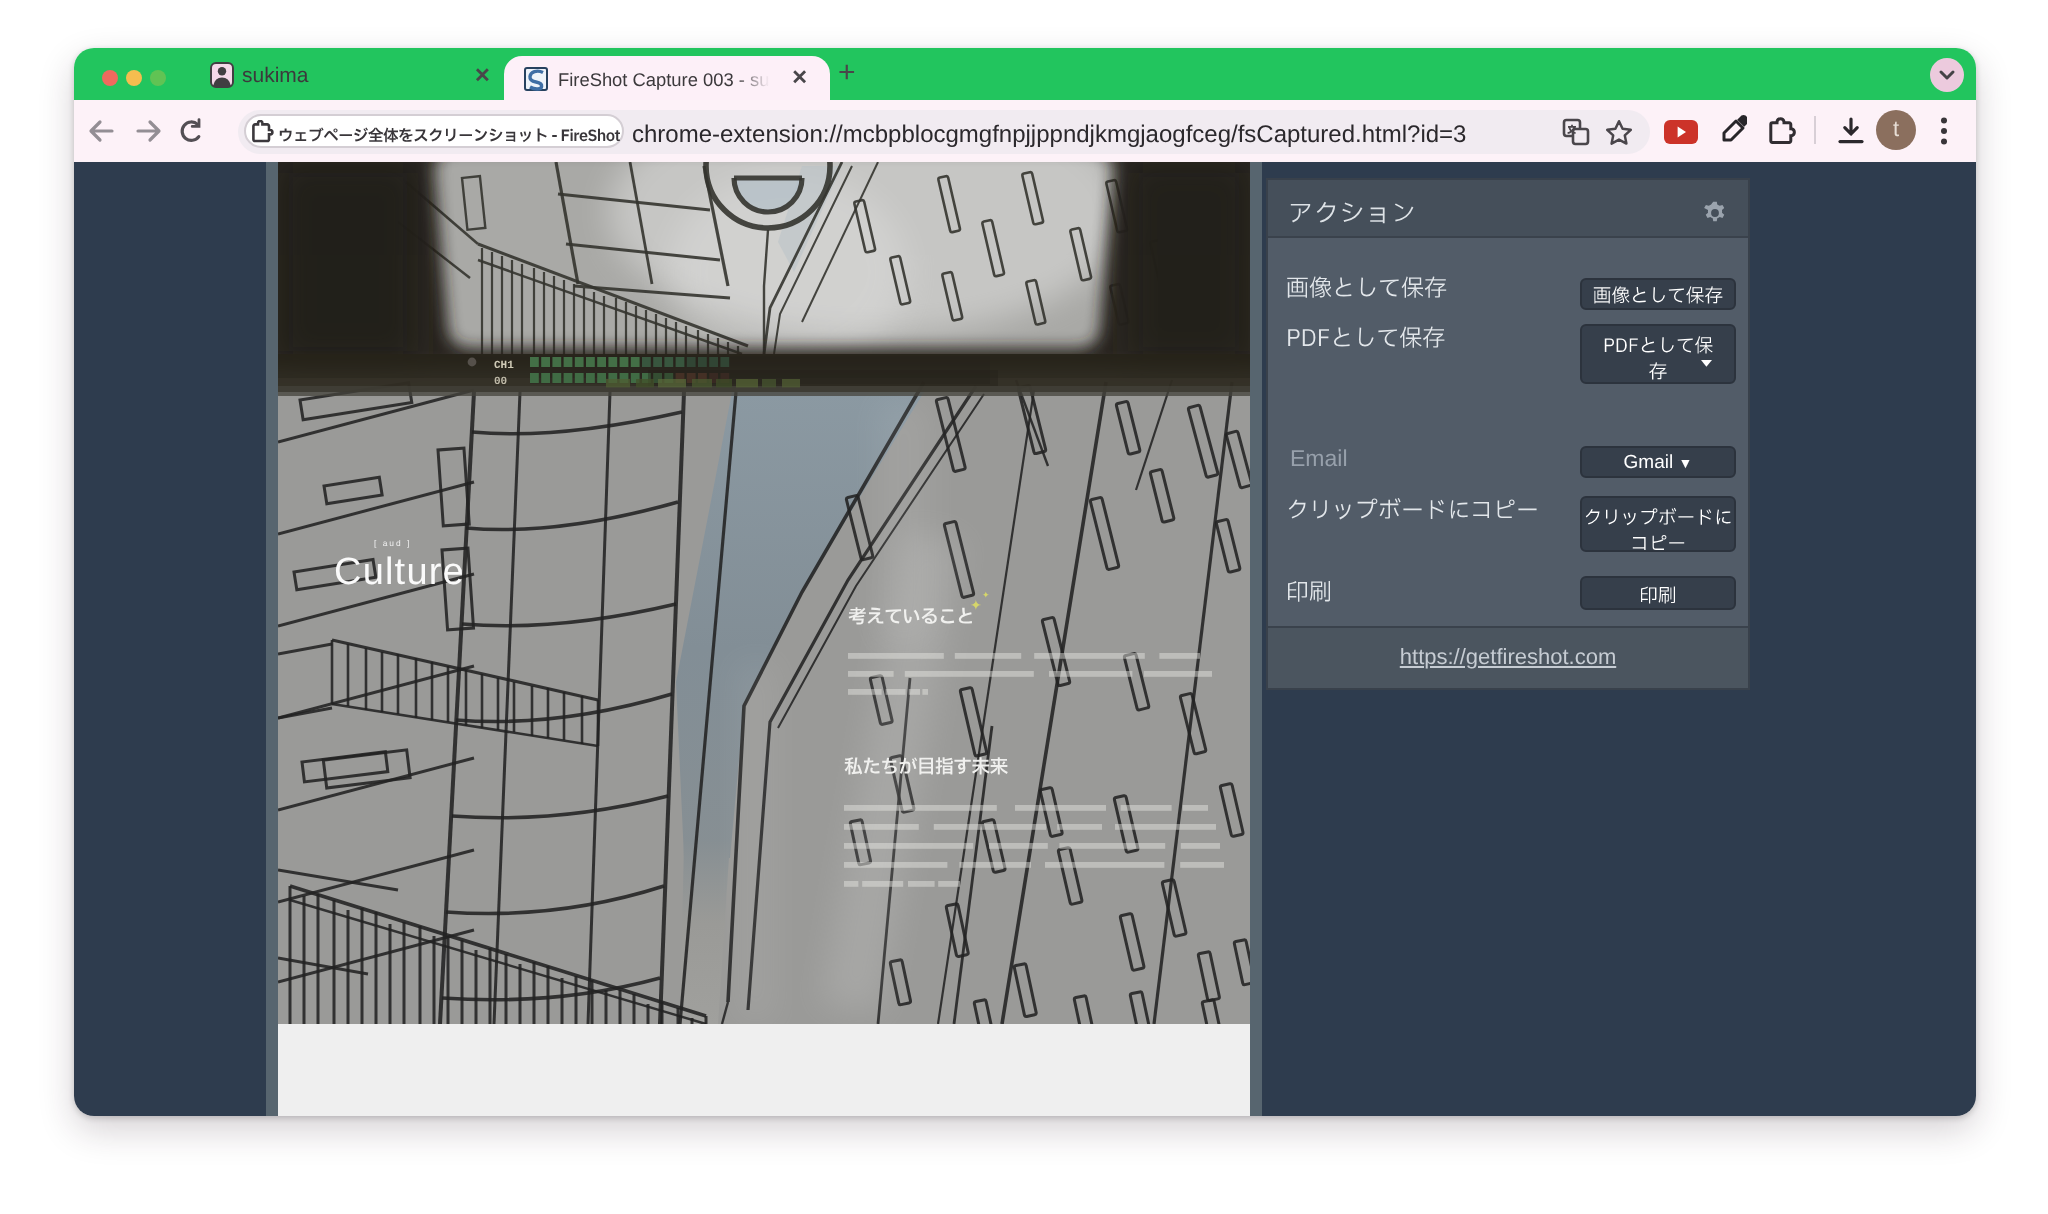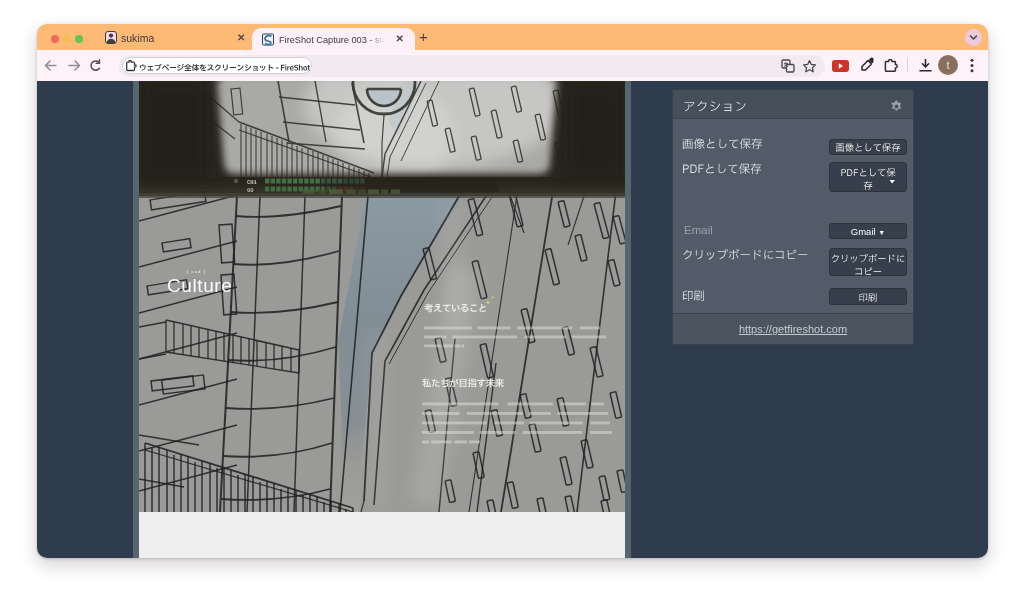--- a/index.html
+++ b/index.html
@@ -1,31 +1,31 @@
 <!DOCTYPE html>
 <html><head>
 <meta charset="utf-8">
 <style>
   * { margin:0; padding:0; box-sizing:border-box; }
   html,body { width:1024px; height:607px; background:#fff; font-family:"Liberation Sans", sans-serif; overflow:hidden; }
   #win { position:absolute; left:37px; top:24px; width:951px; height:534px; border-radius:10px; overflow:hidden; box-shadow:0 7px 18px rgba(45,25,40,.20), 0 1px 3px rgba(0,0,0,.18); }
-  #tabbar { position:absolute; left:0; top:0; width:100%; height:26px; background:#fdba74;padding-left:32px; }
+  #tabbar { position:absolute; left:0; top:0; width:100%; height:26px; background:#22c55e;padding-left:32px; }
   .tl { position:absolute; top:10.5px; width:8px; height:8px; border-radius:50%; }
   .tabtxt { position:absolute; font-size:10.5px; color:#3c393c; white-space:nowrap; }
   #activetab { position:absolute; left:215px; top:3.5px; width:163px; height:23px; background:#fdf0f8; border-radius:9px 9px 0 0; overflow:hidden; }
   .closex { position:absolute; color:#49464a; font-size:10px; font-weight:bold; }
   #toolbar { position:absolute; left:0; top:26px; width:100%; height:31px; background:#fdf2f8; }
   #omni { position:absolute; left:82px; top:5px; width:706px; height:21.5px; border-radius:11px; background:#f1ebf1; }
   #chip { position:absolute; left:2.5px; top:2.2px; width:190px; height:17px; border-radius:9px; background:#fff; border:1px solid #d4ced4; }
   #url { position:absolute; left:197px; top:4.5px; font-size:12px; color:#2b282c; }
   #content { position:absolute; left:0; top:57px; width:100%; height:477px; background:#2e3c4e; }
   #stripL { position:absolute; left:96px; top:0; width:6px; height:477px; background:#57656f; }
   #stripR { position:absolute; left:588px; top:0; width:6px; height:477px; background:#57656f; }
   #shot { position:absolute; left:102px; top:0; width:486px; height:602px; }
-  #panel { position:absolute; left:635px; top:8px; width:242px; height:256px; background:#525c68; border:1px solid #39414b; }
+  #panel { position:absolute; left:596px; top:8px; width:242px; height:256px; background:#525c68; border:1px solid #39414b; }
   #phead { position:absolute; left:0; top:0; width:100%; height:29px; background:#454f5a; border-bottom:1px solid #3a424c; }
   #pfoot { position:absolute; left:0; bottom:0; width:100%; height:31px; background:#4b555f; border-top:1px solid #3a424c; text-align:center; }
   #pfoot a { color:#c6ccd3; font-size:11px; line-height:30px; }
   .pbtn { position:absolute; left:156px; width:78px; background:#363f4b; border:1px solid #2c333d; border-radius:3px; }
   .gear { position:absolute; right:10px; top:10px; width:13px; height:13px; }
 </style>
 </head>
 <body>
 <div id="win">
   <div id="tabbar">
@@ -67,20 +67,21 @@
     </svg>
     <div id="omni">
       <div id="chip">
         <svg style="position:absolute;left:2.5px;top:2px" width="12" height="12" viewBox="0 0 12 12">
           <path d="M4 2.2 V1.6 A1.1 1.1 0 0 1 6.2 1.6 V2.2 H8.6 A0.9 0.9 0 0 1 9.5 3.1 V5 H10.1 A1.1 1.1 0 0 1 10.1 7.2 H9.5 V9.6 A0.9 0.9 0 0 1 8.6 10.5 H2.6 A0.9 0.9 0 0 1 1.7 9.6 V3.1 A0.9 0.9 0 0 1 2.6 2.2 Z" fill="none" stroke="#3c393d" stroke-width="1.3"></path>
         </svg>
         <svg width="200" height="17" viewBox="0 0 200 17" xmlns="http://www.w3.org/2000/svg" style="position:absolute;left:0;top:0">
             <path d="M20.3 7.4H22.8Q22.8 9.0 22.4 10.0Q22.0 11.1 21.1 11.8Q20.3 12.5 18.9 12.8L18.5 11.9Q19.6 11.7 20.3 11.2Q21.0 10.7 21.4 10.0Q21.8 9.3 21.8 8.3H17.9V9.9H16.9V7.4H19.3V6.2H20.3Z M30.1 12.5H24.7V11.6H26.9V8.9H24.9V8.1H29.8V8.9H27.8V11.6H30.1Z M38.1 5.7Q38.5 6.4 38.8 7.0L38.2 7.3Q37.8 6.4 37.5 6.0ZM37.2 6.1Q37.6 6.8 37.9 7.4L37.4 7.6Q37.3 9.7 36.3 11.0Q35.3 12.3 33.3 12.8L32.9 11.9Q34.1 11.6 34.8 11.0Q35.6 10.5 36.0 9.7Q36.4 8.9 36.4 7.8H31.8V6.9H37.0Q36.8 6.6 36.6 6.3Z M43.7 7.2Q43.7 6.8 44.0 6.5Q44.3 6.2 44.8 6.2Q45.2 6.2 45.5 6.5Q45.8 6.8 45.8 7.2Q45.8 7.7 45.5 7.9Q45.2 8.2 44.8 8.2Q44.3 8.2 44.0 7.9Q43.7 7.7 43.7 7.2ZM45.2 7.3V7.2Q45.2 7.0 45.1 6.8Q45.0 6.7 44.8 6.7Q44.5 6.7 44.4 6.8Q44.3 7.0 44.3 7.2V7.3Q44.3 7.5 44.4 7.6Q44.5 7.7 44.8 7.7Q45.0 7.7 45.1 7.6Q45.2 7.5 45.2 7.3ZM42.0 8.7Q41.9 8.5 41.7 8.5Q41.6 8.5 41.4 8.7L39.6 11.0L39.0 10.2L40.7 8.0Q41.0 7.7 41.2 7.6Q41.4 7.4 41.7 7.4Q42.2 7.4 42.6 7.9L46.0 11.5L45.4 12.4Z M53.0 10.0H46.8V9.1H53.0Z M60.4 7.3Q60.0 6.6 59.6 6.1L60.2 5.8Q60.6 6.4 61.0 7.0ZM59.5 7.8Q59.1 7.0 58.7 6.5L59.3 6.2Q59.8 7.0 60.1 7.5ZM57.1 8.2Q56.0 7.6 54.8 7.2L55.1 6.4Q56.3 6.7 57.5 7.3ZM54.5 11.8Q55.9 11.6 56.8 11.2Q57.8 10.7 58.5 9.9Q59.2 9.1 59.7 7.8L60.6 8.4Q60.0 9.7 59.2 10.6Q58.5 11.5 57.4 12.0Q56.3 12.6 54.8 12.8ZM56.5 10.1Q55.9 9.9 55.3 9.6Q54.7 9.4 54.1 9.2L54.5 8.3Q55.0 8.5 55.7 8.8Q56.3 9.0 56.8 9.3Z M67.3 9.2H65.3V10.2H67.7V11.0H65.3V12.1H68.2V12.9H61.6V12.1H64.4V11.0H62.1V10.2H64.4V9.2H62.5V8.8Q62.2 9.0 61.6 9.3L61.1 8.4Q62.5 7.8 63.2 7.2Q63.9 6.7 64.3 5.9H65.4Q65.7 6.6 66.5 7.2Q67.2 7.8 68.7 8.4L68.2 9.3Q67.8 9.0 67.3 8.8ZM64.8 6.3Q64.7 6.9 64.2 7.5Q63.8 8.0 63.0 8.5H66.8Q65.9 8.0 65.5 7.5Q65.0 6.9 64.9 6.3Z M71.1 6.1Q70.9 7.1 70.4 8.0V13.1H69.6V9.4Q69.3 9.8 69.1 10.0L68.7 9.2Q69.3 8.6 69.7 7.8Q70.1 7.0 70.3 5.8ZM73.9 8.1Q74.3 9.4 76.1 11.0L75.6 11.7Q74.9 11.1 74.6 10.7Q74.2 10.3 74.0 9.9Q73.8 9.4 73.7 8.9H73.7V11.1H74.9V11.9H73.7V13.1H72.9V11.9H71.7V11.1H72.9V8.9H72.8Q72.7 9.5 72.5 9.9Q72.3 10.3 72.0 10.7Q71.6 11.2 71.0 11.7L70.5 11.0Q71.4 10.2 72.0 9.5Q72.5 8.7 72.7 8.1H70.8V7.3H72.9V6.0H73.7V7.3H76.0V8.1Z M82.7 11.9 82.8 12.8Q81.6 12.9 80.5 12.9Q79.4 12.9 78.8 12.6Q78.2 12.3 78.2 11.6Q78.2 11.0 78.7 10.5Q79.2 10.0 80.4 9.6Q80.3 9.4 80.1 9.2Q80.0 9.1 79.6 9.1Q79.3 9.1 78.9 9.3Q78.4 9.5 78.1 9.8Q78.0 10.0 77.8 10.2Q77.6 10.4 77.3 10.9L76.6 10.4Q77.1 9.7 77.5 9.1Q77.8 8.4 78.1 7.8Q77.4 7.8 76.7 7.7L76.7 6.9Q77.6 7.0 78.4 7.0Q78.6 6.6 78.8 6.0L79.7 6.2Q79.5 6.7 79.4 7.0Q80.9 7.0 82.3 6.8L82.3 7.6Q80.7 7.8 79.1 7.8Q78.8 8.6 78.4 9.2L78.4 9.2Q78.8 8.8 79.2 8.6Q79.6 8.4 80.0 8.4Q80.5 8.4 80.8 8.6Q81.1 8.9 81.2 9.4Q82.1 9.2 83.1 9.0L83.3 9.8Q82.2 10.0 81.3 10.2Q81.3 11.0 81.3 11.5L80.4 11.6Q80.4 11.2 80.4 10.5Q79.7 10.7 79.4 11.0Q79.1 11.2 79.1 11.5Q79.1 11.7 79.3 11.9Q79.4 12.0 79.7 12.0Q80.0 12.1 80.5 12.1Q81.5 12.1 82.7 11.9Z M90.7 11.9 90.1 12.7Q89.0 11.6 87.8 10.7Q86.6 12.0 84.7 12.7L84.2 11.8Q86.0 11.2 87.1 10.1Q88.2 9.0 88.6 7.6H84.8V6.7H89.7Q89.7 7.3 89.5 8.0Q89.2 9.1 88.4 10.0Q89.6 10.9 90.7 11.9Z M97.8 7.2Q97.7 9.3 96.5 10.8Q95.3 12.3 93.2 12.8L92.7 11.9Q94.5 11.5 95.4 10.5Q96.4 9.5 96.7 8.1H94.2Q93.8 8.6 93.4 9.0Q93.0 9.4 92.4 9.9L91.8 9.1Q92.6 8.5 93.2 7.8Q93.8 7.1 94.1 6.2L95.0 6.4Q94.8 6.9 94.7 7.2Z M101.0 11.8Q102.0 11.6 102.6 11.2Q103.2 10.9 103.5 10.3Q103.7 9.8 103.7 8.8L103.7 6.4H104.7V8.8Q104.7 10.0 104.4 10.8Q104.0 11.5 103.3 12.0Q102.6 12.5 101.4 12.8ZM100.9 10.0H100.0V6.4H100.9Z M113.0 10.0H106.8V9.1H113.0Z M116.9 8.7Q115.8 7.9 114.5 7.4L115.0 6.5Q115.6 6.8 116.2 7.1Q116.8 7.5 117.4 7.8ZM114.7 11.5Q116.0 11.3 117.0 10.8Q117.9 10.3 118.6 9.5Q119.2 8.7 119.7 7.5L120.6 8.0Q120.0 9.3 119.3 10.2Q118.5 11.1 117.5 11.7Q116.4 12.3 114.9 12.5Z M124.7 8.0Q123.7 7.5 122.4 7.1L122.8 6.3Q124.0 6.6 125.1 7.2ZM122.2 11.7Q123.5 11.5 124.5 11.0Q125.5 10.6 126.2 9.8Q126.8 8.9 127.4 7.7L128.2 8.2Q127.7 9.5 126.9 10.4Q126.1 11.3 125.0 11.9Q123.9 12.5 122.4 12.7ZM124.1 10.0Q123.1 9.5 121.8 9.1L122.1 8.2Q122.7 8.4 123.3 8.6Q124.0 8.9 124.5 9.2Z M133.8 12.5H130.0V11.7H133.8V10.6H130.2V9.8H133.8V8.7H130.0V7.9H134.6V12.9H133.8Z M139.4 9.9Q139.2 9.1 138.8 7.9L139.7 7.7Q140.0 8.9 140.2 9.7ZM138.4 12.3Q139.4 11.8 140.1 11.2Q140.7 10.7 141.1 9.8Q141.4 9.0 141.6 7.8L142.5 8.0Q142.3 9.3 141.9 10.2Q141.5 11.1 140.7 11.8Q140.0 12.5 138.9 13.1ZM137.6 10.3Q137.4 9.3 137.0 8.2L137.9 8.0Q138.2 9.0 138.5 10.1Z M149.9 10.8Q149.1 10.4 148.3 10.0Q147.4 9.7 146.8 9.4V12.8H145.8V6.3H146.8V8.4Q147.5 8.7 148.5 9.1Q149.5 9.5 150.4 10.0Z M155.4 10.5H153.1V9.5H155.4Z M159.0 10.1V12.5H157.9V6.8H161.6V7.7H159.0V9.1H161.3V10.1Z M162.2 7.1V6.9Q162.2 6.7 162.3 6.5Q162.5 6.4 162.8 6.4Q163.1 6.4 163.2 6.5Q163.4 6.7 163.4 6.9V7.1Q163.4 7.3 163.2 7.4Q163.1 7.6 162.8 7.6Q162.5 7.6 162.3 7.4Q162.2 7.3 162.2 7.1ZM163.3 12.5H162.3V8.2H163.3Z M164.2 12.5V8.2H165.2V9.1H165.3Q165.4 8.7 165.6 8.5Q165.9 8.2 166.4 8.2H166.6V9.2H166.3Q165.2 9.2 165.2 9.9V12.5Z M166.8 10.4Q166.8 9.7 167.1 9.2Q167.3 8.7 167.7 8.4Q168.2 8.1 168.8 8.1Q169.4 8.1 169.9 8.4Q170.3 8.7 170.5 9.2Q170.7 9.7 170.7 10.3V10.6H167.9V10.7Q167.9 11.2 168.1 11.5Q168.4 11.8 168.9 11.8Q169.3 11.8 169.6 11.6Q169.8 11.5 170.0 11.2L170.6 11.8Q170.3 12.2 169.9 12.4Q169.4 12.6 168.8 12.6Q168.2 12.6 167.8 12.3Q167.3 12.1 167.1 11.5Q166.8 11.0 166.8 10.4ZM167.9 10.0H169.7V9.9Q169.7 9.4 169.4 9.2Q169.2 8.9 168.8 8.9Q168.4 8.9 168.1 9.2Q167.9 9.5 167.9 9.9Z M171.1 11.6 171.8 11.0Q172.4 11.7 173.2 11.7Q173.8 11.7 174.0 11.5Q174.3 11.2 174.3 10.8Q174.3 10.5 174.1 10.4Q173.9 10.2 173.5 10.1L172.9 10.0Q172.1 9.9 171.7 9.5Q171.2 9.0 171.2 8.4Q171.2 7.8 171.5 7.5Q171.7 7.1 172.2 6.9Q172.7 6.7 173.3 6.7Q174.5 6.7 175.2 7.5L174.5 8.2Q174.3 7.9 174.0 7.7Q173.7 7.6 173.2 7.6Q172.8 7.6 172.5 7.8Q172.3 8.0 172.3 8.3Q172.3 8.6 172.5 8.8Q172.7 9.0 173.1 9.0L173.6 9.1Q174.5 9.3 174.9 9.7Q175.3 10.1 175.3 10.8Q175.3 11.3 175.1 11.7Q174.8 12.1 174.3 12.4Q173.8 12.6 173.2 12.6Q171.9 12.6 171.1 11.6Z M176.0 12.5V6.4H177.0V8.9H177.1Q177.2 8.6 177.5 8.4Q177.8 8.1 178.3 8.1Q178.9 8.1 179.3 8.6Q179.6 9.0 179.6 9.8V12.5H178.6V9.9Q178.6 9.4 178.5 9.2Q178.3 9.0 177.9 9.0Q177.5 9.0 177.3 9.1Q177.0 9.3 177.0 9.7V12.5Z M180.2 10.4Q180.2 9.7 180.5 9.2Q180.7 8.7 181.2 8.4Q181.6 8.1 182.2 8.1Q182.8 8.1 183.3 8.4Q183.7 8.7 184.0 9.2Q184.2 9.7 184.2 10.4Q184.2 11.0 184.0 11.5Q183.7 12.1 183.3 12.3Q182.8 12.6 182.2 12.6Q181.6 12.6 181.2 12.3Q180.7 12.1 180.5 11.5Q180.2 11.0 180.2 10.4ZM183.2 10.8V10.0Q183.2 9.5 182.9 9.2Q182.7 8.9 182.2 8.9Q181.8 8.9 181.5 9.2Q181.3 9.5 181.3 10.0V10.8Q181.3 11.3 181.5 11.5Q181.8 11.8 182.2 11.8Q182.7 11.8 182.9 11.5Q183.2 11.3 183.2 10.8Z M186.1 12.5Q185.6 12.5 185.4 12.2Q185.1 12.0 185.1 11.5V9.0H184.4V8.2H184.8Q185.0 8.2 185.1 8.1Q185.2 8.0 185.2 7.8V7.1H186.1V8.2H187.0V9.0H186.1V11.7H186.9V12.5Z" fill="#39363a"></path>
           </svg>
       </div>
+      <div id="url">chrome-extension://mcbpblocgmgfnpjjppndjkmgjaogfceg/fsCaptured.html?id=3</div>
       <svg style="position:absolute;right:30px;top:4px" width="14" height="14" viewBox="0 0 14 14">
         <rect x="1" y="1" width="8" height="8" rx="1.2" fill="none" stroke="#4a464b" stroke-width="1.3"></rect>
         <rect x="5.5" y="5.5" width="7.5" height="7.5" rx="1.2" fill="#f1ebf1" stroke="#4a464b" stroke-width="1.3"></rect>
         <path d="M3 4.4 h4 M5 3.4 v1.2 M6.3 4.4 c-.6 1.8 -2.4 3 -3.5 3.2 M3.6 4.6 c.5 1.6 2 2.8 3.2 3" stroke="#4a464b" stroke-width="0.9" fill="none"></path>
       </svg>
       <svg style="position:absolute;right:8px;top:3.5px" width="15" height="15" viewBox="0 0 15 15">
         <path d="M7.5 1.6 L9.3 5.4 L13.4 5.9 L10.4 8.7 L11.2 12.8 L7.5 10.8 L3.8 12.8 L4.6 8.7 L1.6 5.9 L5.7 5.4 Z" fill="none" stroke="#4a464b" stroke-width="1.25" stroke-linejoin="round"></path>
       </svg>
     </div>
     <svg style="position:absolute;right:139px;top:10px" width="17" height="12" viewBox="0 0 17 12">

